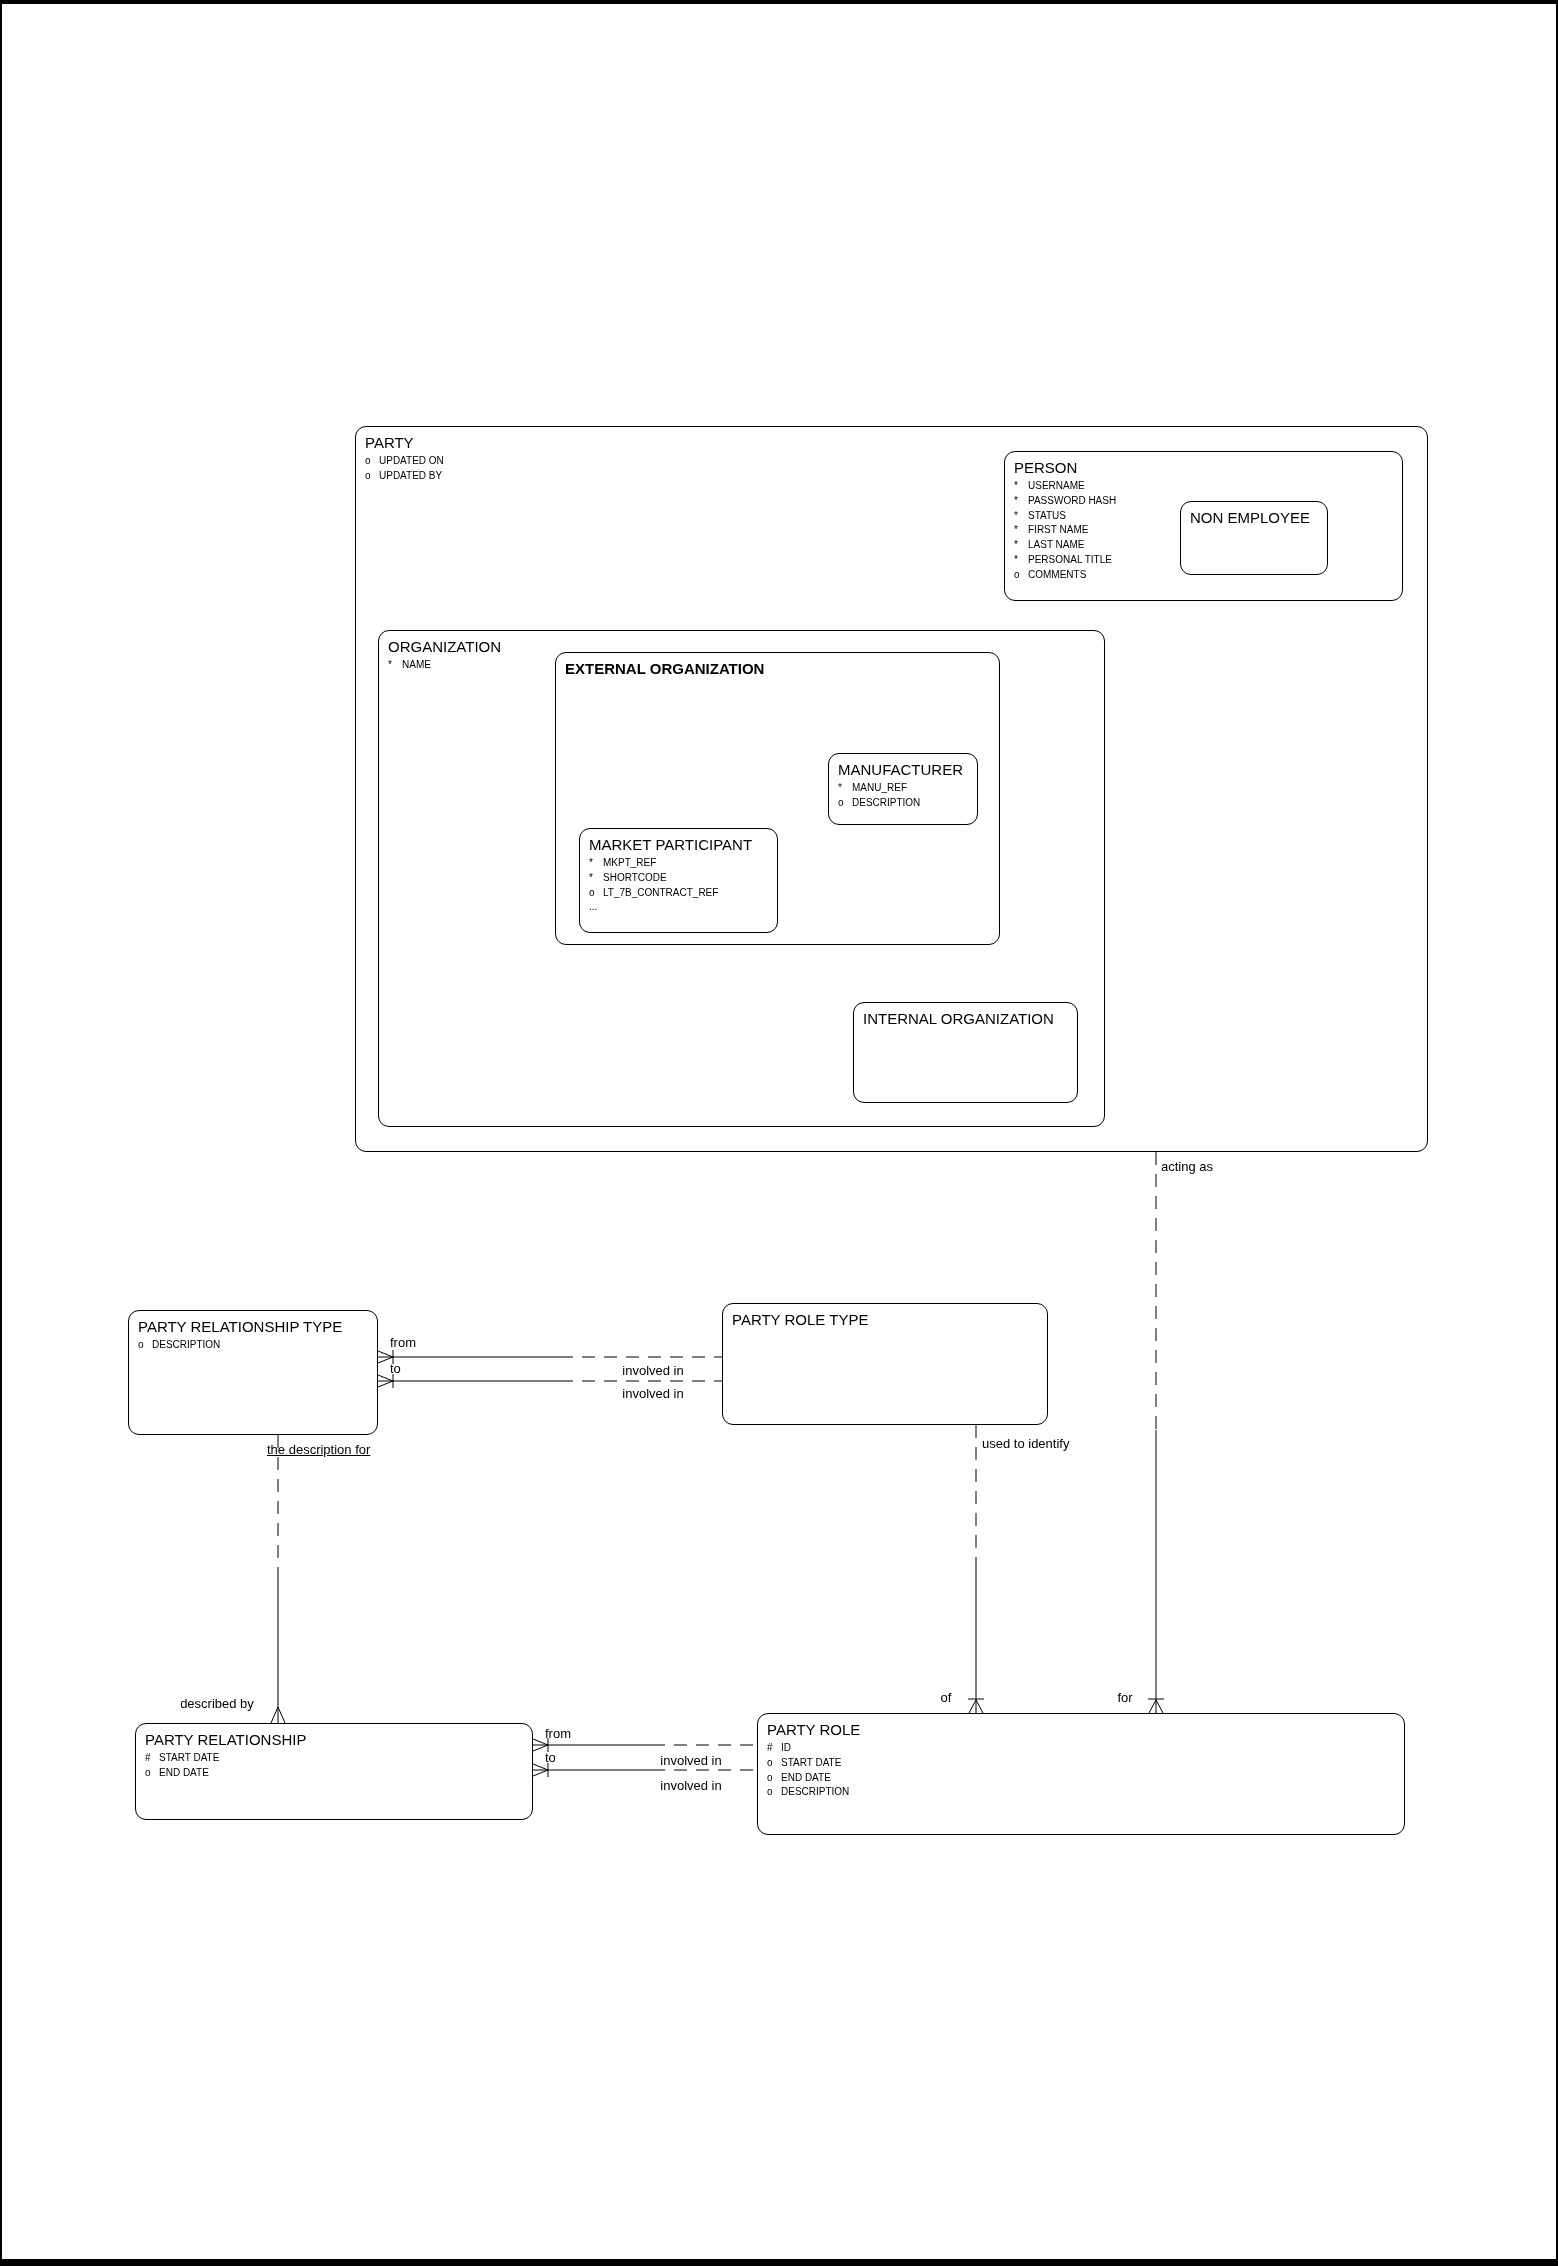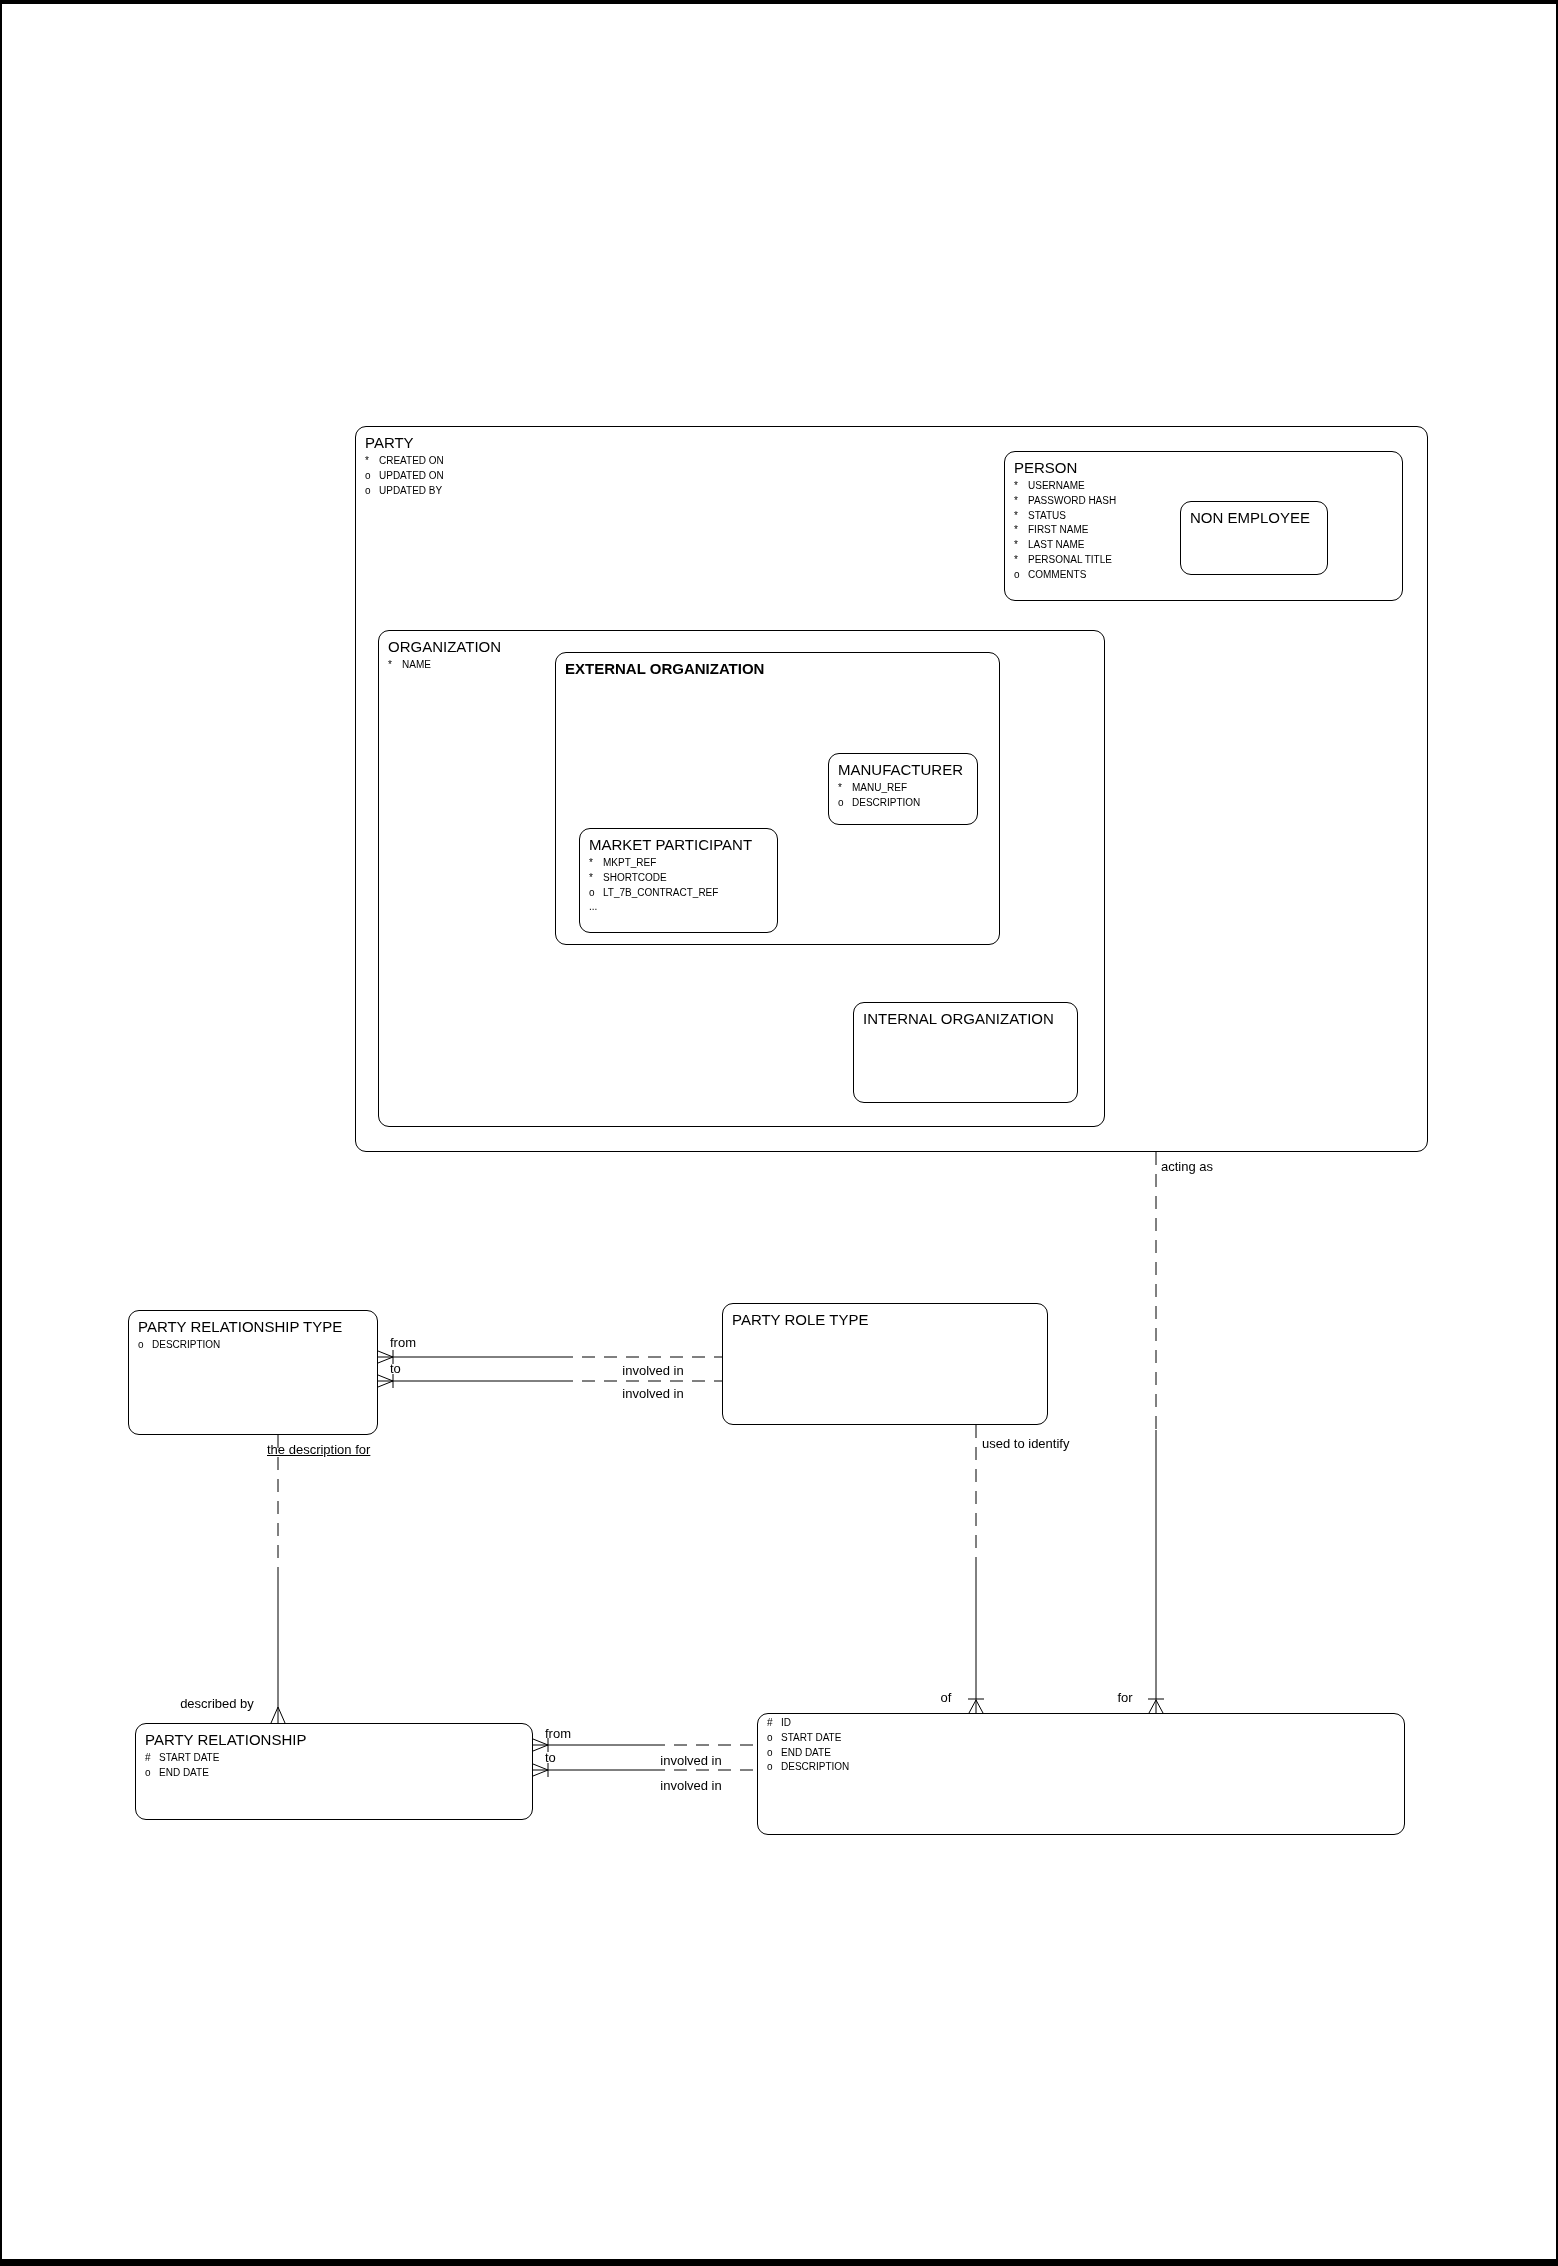--- a/index.html
+++ b/index.html
@@ -63,21 +63,20 @@
   <path d="M968 1699 H984 M976 1700 L969 1713 M976 1700 L983 1713"></path>
 
   <path class="dash" d="M1156 1152 V1430"></path>
   <path d="M1156 1430 V1713"></path>
   <path d="M1148 1699 H1164 M1156 1700 L1149 1713 M1156 1700 L1163 1713"></path>
 </svg>
 
 <div class="ent" style="left:355px;top:426px;width:1073px;height:726px;">
   <div class="title">PARTY</div>
   <div class="attrs">
-      <div class="attr"><span class="m">*</span><span class="n">CREATED ON</span></div>
       <div class="attr"><span class="m">o</span><span class="n">UPDATED ON</span></div>
       <div class="attr"><span class="m">o</span><span class="n">UPDATED BY</span></div>
     </div>
 </div>
 
 <div class="ent" style="left:1004px;top:451px;width:399px;height:150px;">
   <div class="title">PERSON</div>
   <div class="attrs">
       <div class="attr"><span class="m">*</span><span class="n">USERNAME</span></div>
       <div class="attr"><span class="m">*</span><span class="n">PASSWORD HASH</span></div>
@@ -139,20 +138,21 @@
 
 <div class="ent" style="left:135px;top:1723px;width:398px;height:97px;">
   <div class="title">PARTY RELATIONSHIP</div>
   <div class="attrs">
       <div class="attr"><span class="m">#</span><span class="n">START DATE</span></div>
       <div class="attr"><span class="m">o</span><span class="n">END DATE</span></div>
     </div>
 </div>
 
 <div class="ent" style="left:757px;top:1713px;width:648px;height:122px;">
+  <div class="title">PARTY ROLE</div>
   <div class="attrs">
       <div class="attr"><span class="m">#</span><span class="n">ID</span></div>
       <div class="attr"><span class="m">o</span><span class="n">START DATE</span></div>
       <div class="attr"><span class="m">o</span><span class="n">END DATE</span></div>
       <div class="attr"><span class="m">o</span><span class="n">DESCRIPTION</span></div>
     </div>
 </div>
 
 <div class="rlabel" style="left:1161px;top:1160px;">acting as</div>
 

